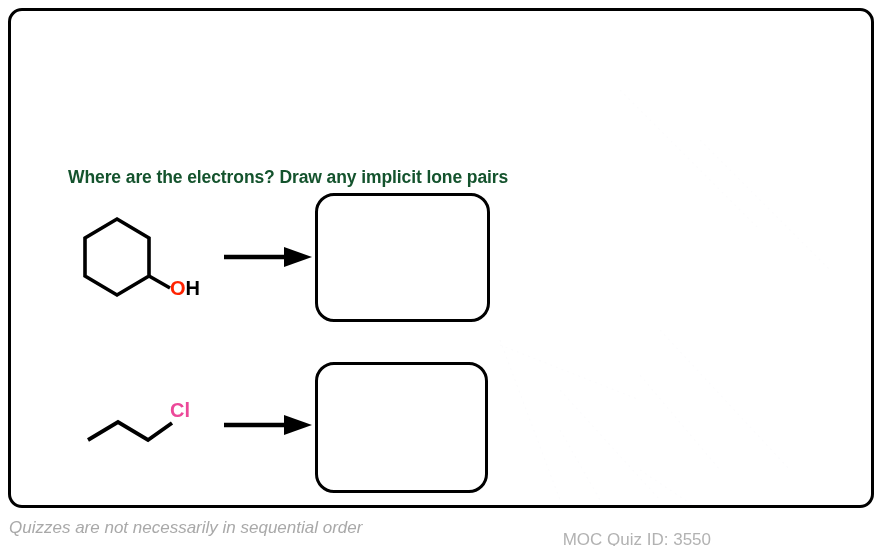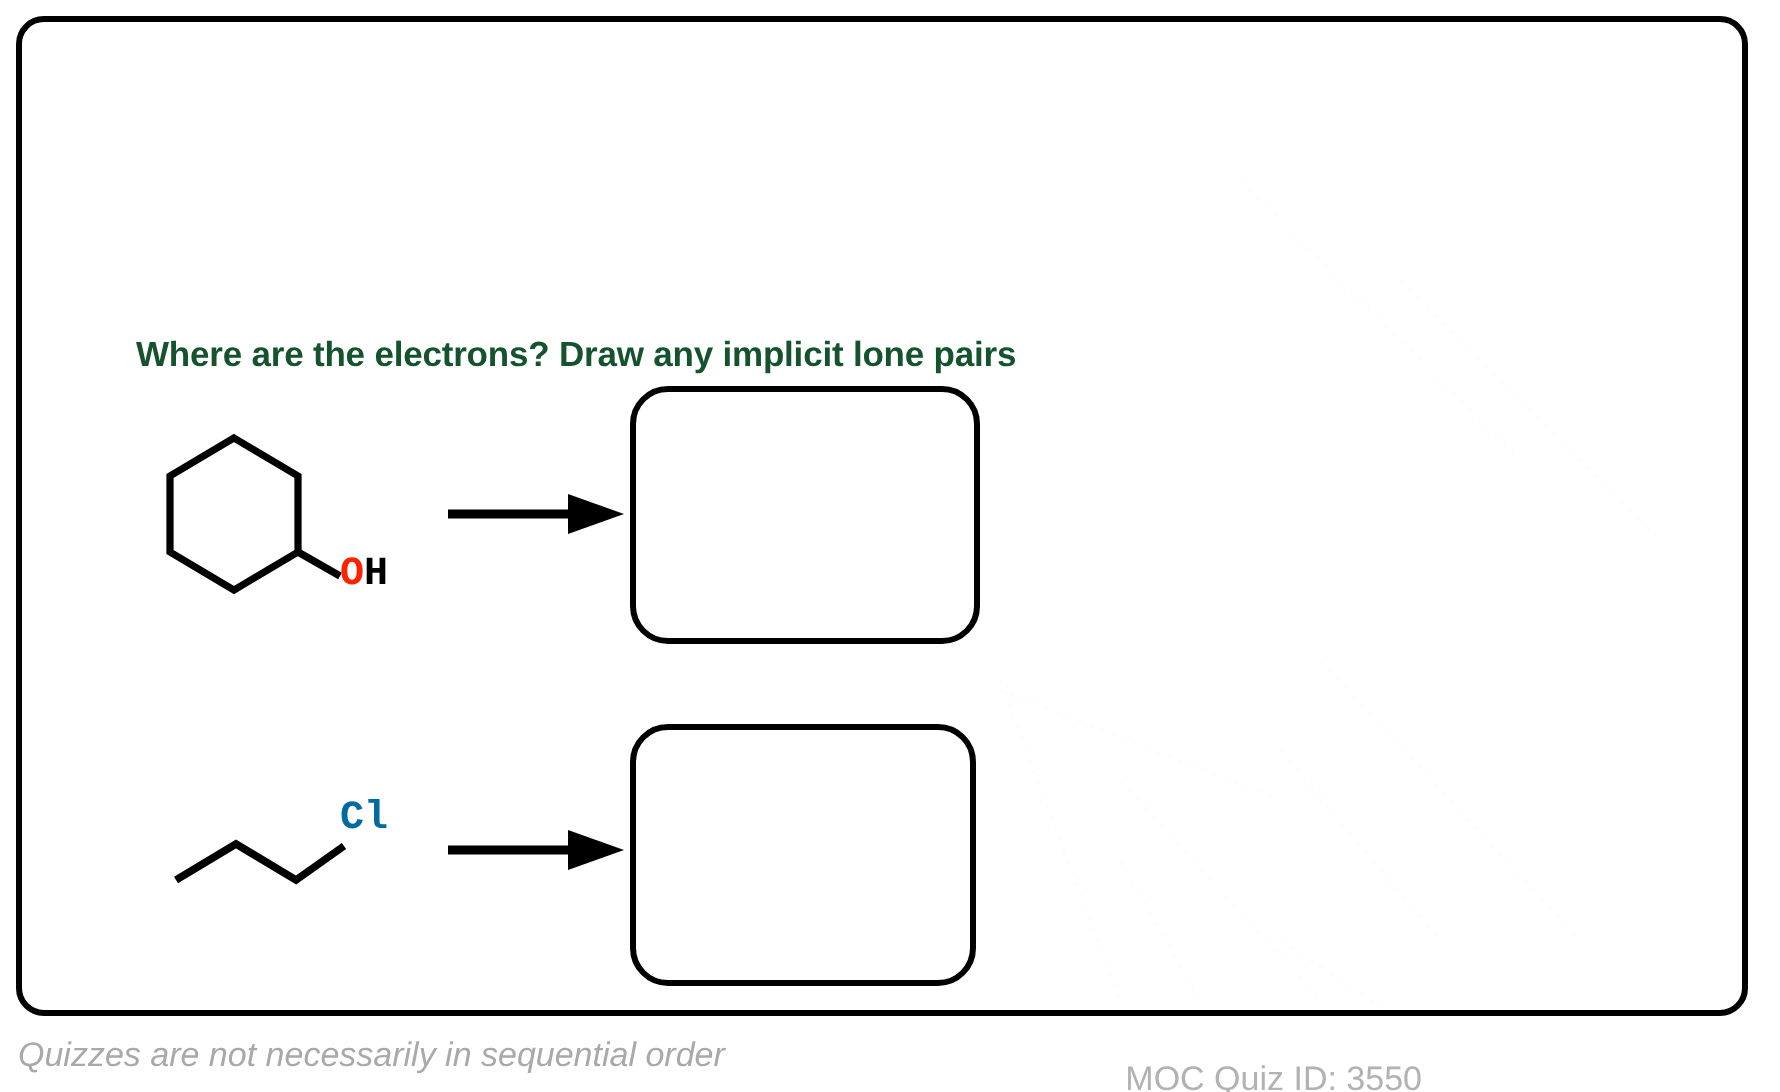--- a/index.html
+++ b/index.html
@@ -81,35 +81,35 @@
     left: 80px;
     top: 398px;
     width: 130px;
     height: 55px;
   }
 
   .atom-label {
     position: absolute;
     font-size: 20px;
     font-weight: bold;
-    font-family: Liberation Mono, monospace;
+    font-family: Liberation Sans, sans-serif;
     line-height: 1;
     white-space: nowrap;
   }
   .atom-oh {
     left: 92px;
     top: 68px;
   }
   .atom-cl {
     left: 90px;
     top: 2px;
   }
   .atom-o  { color: #ff2200; }
   .atom-h  { color: #000000; }
-  .atom-cl-text { color: #0369a1; text-align: right; }
+  .atom-cl-text { color: #ec4899; text-align: right; }
 
   
   .arrow {
     position: absolute;
   }
   .arrow-1 { left: 224px; top: 244px; }
   .arrow-2 { left: 224px; top: 412px; }
 
   
   .answer-box {

